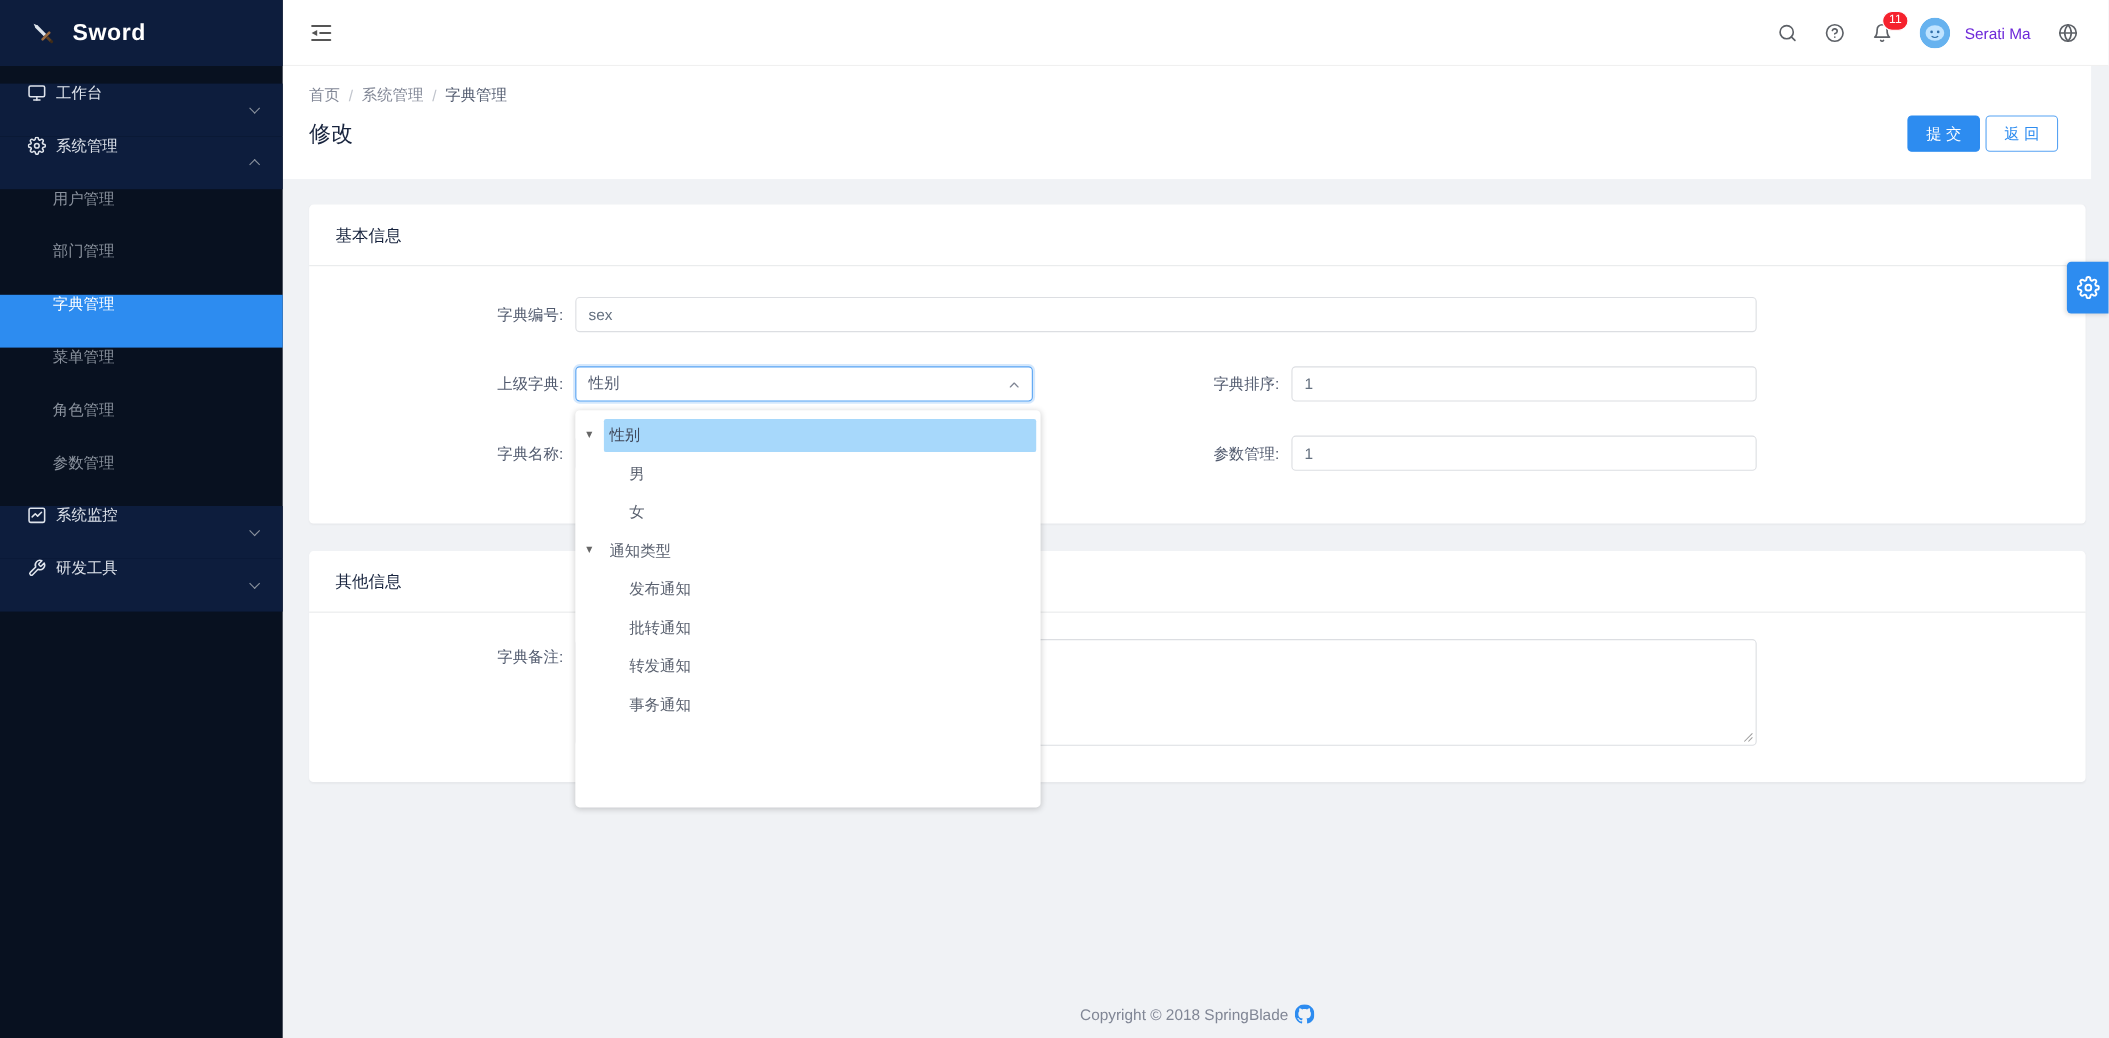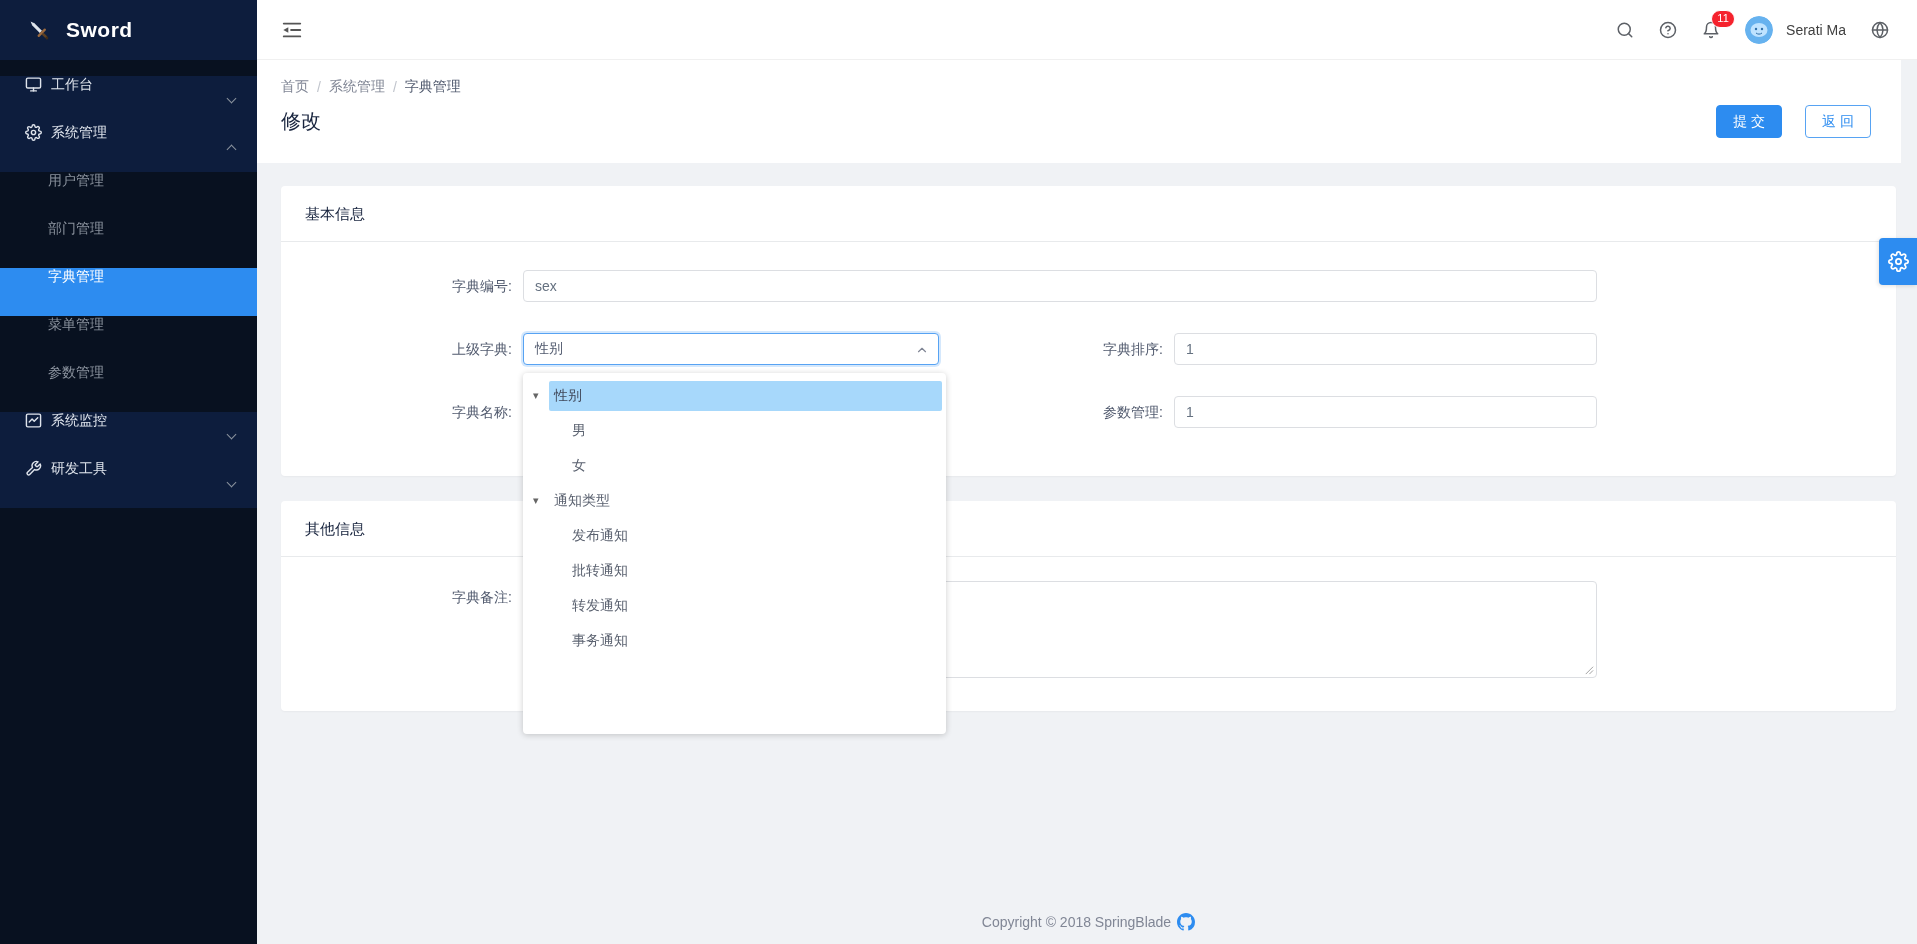--- a/index.html
+++ b/index.html
@@ -30,31 +30,31 @@
   .chev.up { transform: rotate(-135deg); top: 22px; }
 
   
   .main-header { position: absolute; left: 257px; top: 0; right: 0; height: 60px; background: #fff; border-bottom: 1px solid #f0f0f0; display: flex; align-items: center; padding: 0 28px 0 24px; }
   .fold-btn { width: 22px; height: 22px; color: #555; cursor: pointer; }
   .hdr-right { margin-left: auto; display: flex; align-items: center; gap: 25px; }
   .hicon { width: 18px; height: 18px; color: #5c6066; cursor: pointer; }
   .bell-wrap { position: relative; cursor: pointer; }
   .badge { position: absolute; top: -11px; left: 9px; background: #f5222d; color: #fff; font-size: 11px; line-height: 1; height: 18px; min-width: 24px; padding: 0 5px; border: 1px solid #fff; border-radius: 9px; display: flex; align-items: center; justify-content: center; }
   .avatar { width: 28px; height: 28px; border-radius: 50%; overflow: hidden; flex: none; cursor: pointer; }
-  .user-name { color: #404040; font-size: 14px; margin-left: -12px; cursor: pointer; }
+  .user-name { color: #6d28d9; font-size: 14px; margin-left: -12px; cursor: pointer; }
 
   
   .pagehead { position: absolute; left: 257px; top: 60px; right: 16px; height: 103px; background: #fff; padding: 18px 30px 0 24px; }
   .breadcrumb { display: flex; align-items: center; gap: 8px; font-size: 14px; }
   .crumb { color: #808695; cursor: pointer; }
   .crumb.current { color: #515a6e; cursor: default; }
   .crumb-sep { color: #c0c4cc; }
   .title-row { display: flex; align-items: center; margin-top: 9px; }
   .page-title { font-size: 20px; color: #17233d; font-weight: 500; }
-  .title-actions { margin-left: auto; display: flex; gap: 23px; }
+  .title-actions { margin-left: auto; display: flex; gap: 5px; }
   .btn { height: 33px; padding: 0 16px; border-radius: 4px; font-size: 14px; cursor: pointer; font-family: inherit; }
   .btn-primary { background: #2d8cf0; border: 1px solid #2d8cf0; color: #fff; }
   .btn-ghost { background: #fff; border: 1px solid #57a3f3; color: #2d8cf0; }
 
   
   .content { position: absolute; left: 257px; top: 163px; right: 0; bottom: 0; background: #f0f2f5; padding: 23px 21px 0 24px; display: flex; flex-direction: column; overflow: hidden; }
   .card { background: #fff; border-radius: 4px; box-shadow: 0 1px 2px rgba(0,0,0,.04); }
   .card + .card { margin-top: 25px; }
   .card-header { padding: 19px 24px 17px; font-size: 15px; color: #17233d; border-bottom: 1px solid #e8eaec; }
   .card-body { padding: 28px 299px 48px 0; }
@@ -187,20 +187,23 @@
     <div class="menu-item sub">
       <span>部门管理</span>
     </div>
     <div class="menu-item sub active">
       <span>字典管理</span>
     </div>
     <div class="menu-item sub">
       <span>菜单管理</span>
     </div>
     <div class="menu-item sub">
+      <span>角色管理</span>
+    </div>
+    <div class="menu-item sub">
       <span>参数管理</span>
     </div>
     <div class="menu-item top">
       <svg class="mi-icon">
           <use href="#i-chart"></use>
         </svg>
       <span class="mi-label">系统监控</span>
       <i class="chev down"></i>
     </div>
     <div class="menu-item top">

